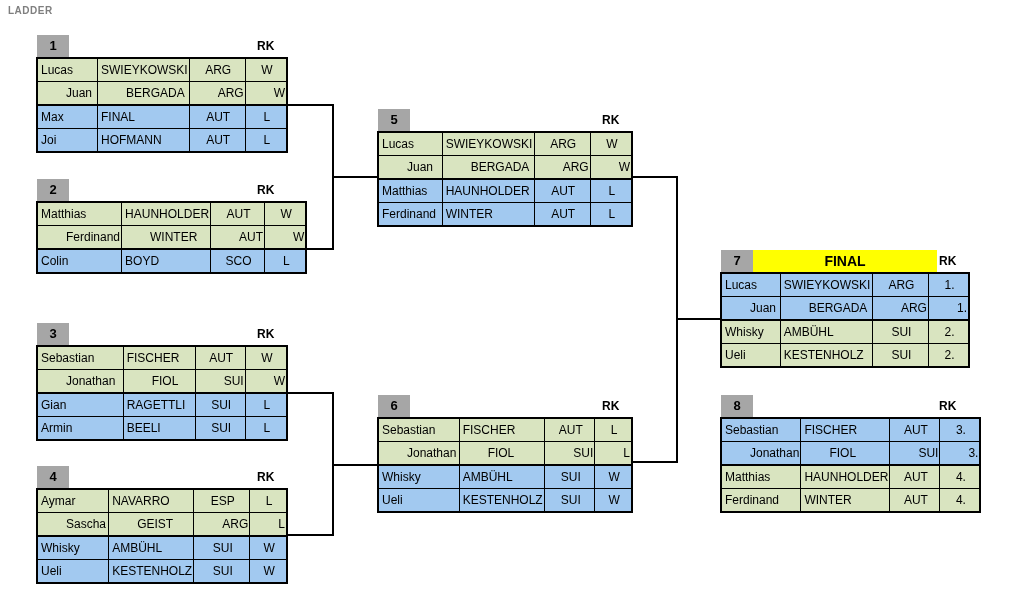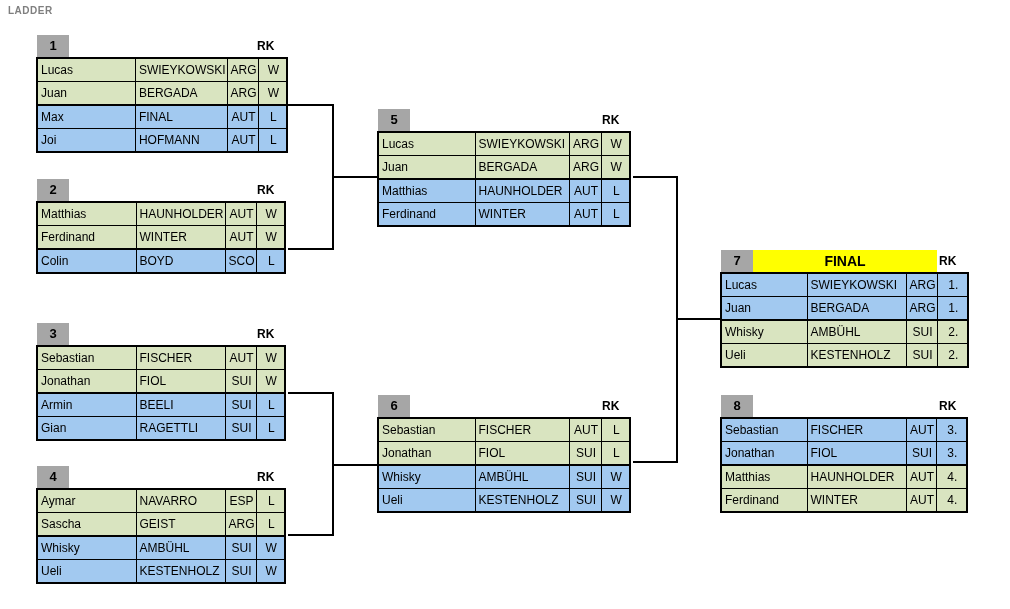--- a/index.html
+++ b/index.html
@@ -28,21 +28,21 @@
     position:absolute;left:33px;bottom:0;width:184px;height:22px;
     font-size:14px;font-weight:bold;text-align:center;line-height:22px;
   }
   .tag.yellow{background:var(--final_yellow);}
   .tag.orange{background:var(--place_orange);}
   table.grid{border-collapse:collapse;border:2px solid #000;table-layout:fixed;}
   table.grid td{
     border:1px solid #000;height:22px;overflow:hidden;white-space:nowrap;
     font-size:12px;padding:0 1px 0 3px;
   }
-  table.grid tr:nth-child(2) td{border-bottom:2px solid #000;}
+  table.grid tr:nth-child(2) td{border-bottom:2px solid #000;padding-left:28px;}
   td.c-country,td.c-rk{text-align:center;padding:0;}
   tr.row-green td{background:var(--winner_green);}
   tr.row-blue td{background:var(--loser_blue);}
   .cx{position:absolute;background:var(--line_black);}
   .cx.h{height:2px;}
   .cx.v{width:2px;}
 </style>
 </head>
 <body>
 
@@ -144,28 +144,28 @@
             <td class="c-country">AUT</td>
             <td class="c-rk">W</td>
           </tr>
           <tr class="row-green">
             <td class="c-first">Jonathan</td>
             <td class="c-last">FIOL</td>
             <td class="c-country">SUI</td>
             <td class="c-rk">W</td>
           </tr>
           <tr class="row-blue">
+            <td class="c-first">Gian</td>
+            <td class="c-last">RAGETTLI</td>
+            <td class="c-country">SUI</td>
+            <td class="c-rk">L</td>
+          </tr>
+          <tr class="row-blue">
             <td class="c-first">Armin</td>
             <td class="c-last">BEELI</td>
-            <td class="c-country">SUI</td>
-            <td class="c-rk">L</td>
-          </tr>
-          <tr class="row-blue">
-            <td class="c-first">Gian</td>
-            <td class="c-last">RAGETTLI</td>
             <td class="c-country">SUI</td>
             <td class="c-rk">L</td>
           </tr>
         </tbody>
     </table>
   </div>
 
   <div class="match" style="left:36px;top:464px;width:252px">
     <div class="mhead">
       <div class="num">4</div>

